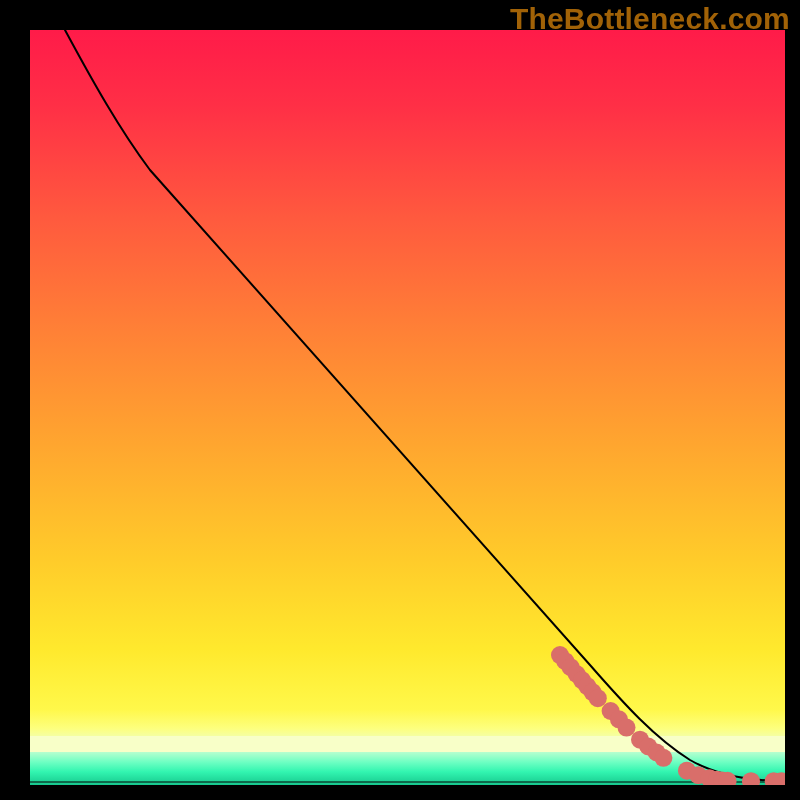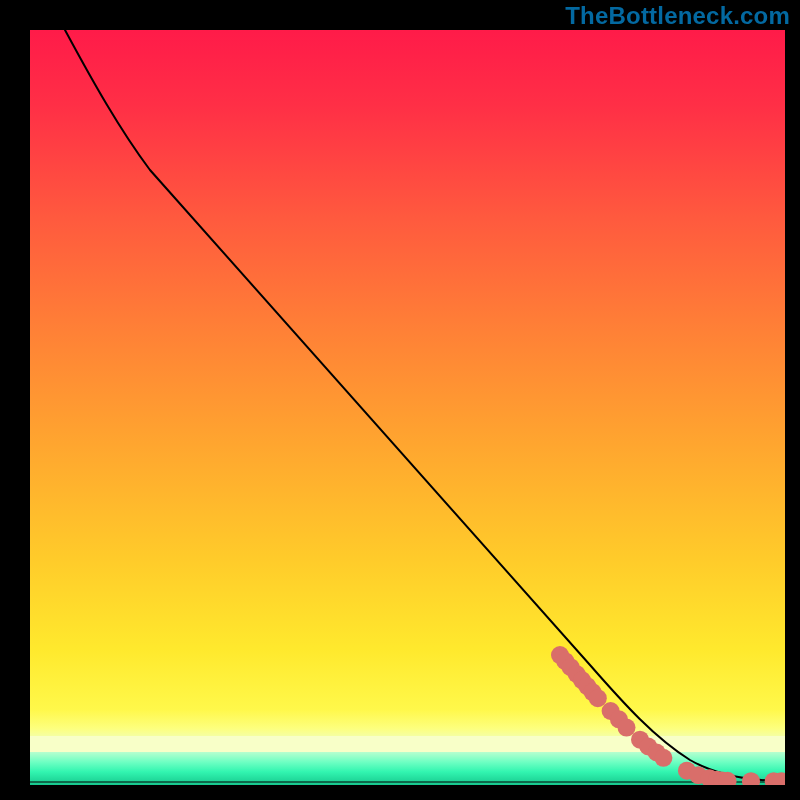--- a/index.html
+++ b/index.html
@@ -14,23 +14,23 @@
   .stage {
     position: relative;
     width: 800px;
     height: 800px;
     background: #000;
   }
   .watermark {
     position: absolute;
     top: 2px;
     right: 10px;
-    color: #0369a1;
+    color: #a16207;
     font-weight: 600;
-    font-size: 24px;
+    font-size: 30px;
     letter-spacing: 0.2px;
     z-index: 30;
   }
   .plot-area {
     position: absolute;
     left: 30px;
     top: 30px;
     width: 755px;
     height: 755px;
     overflow: hidden;

